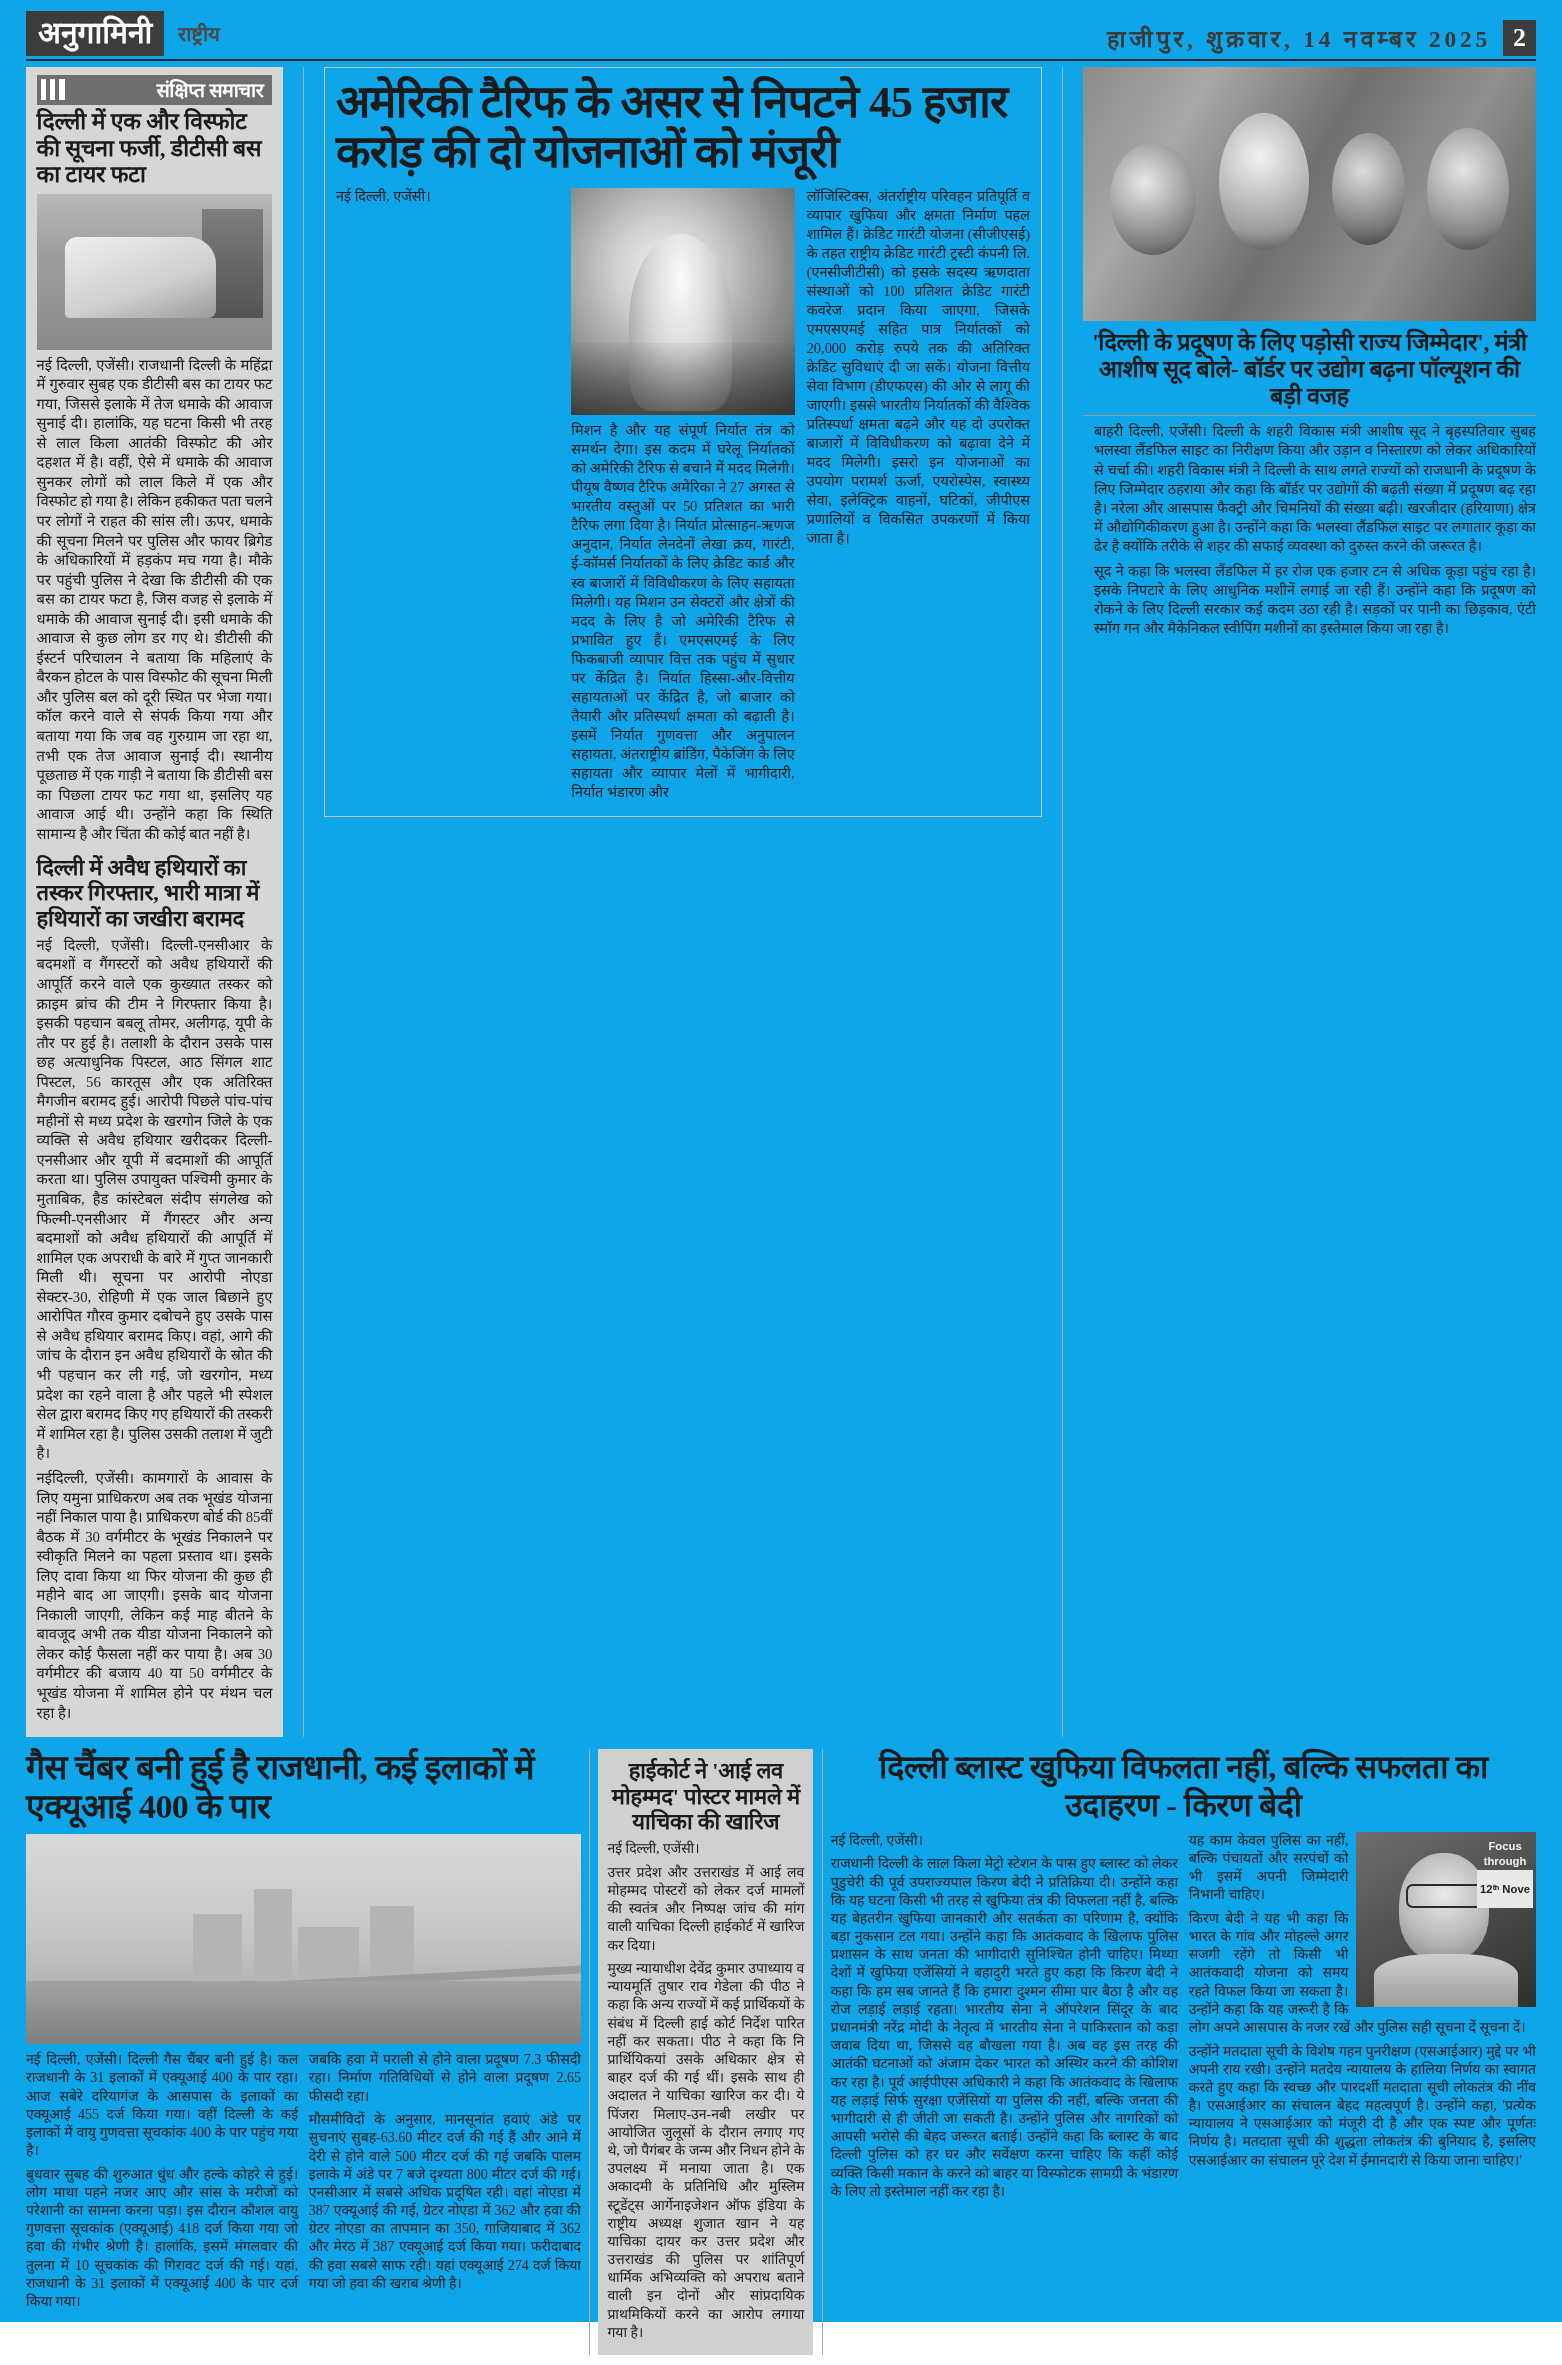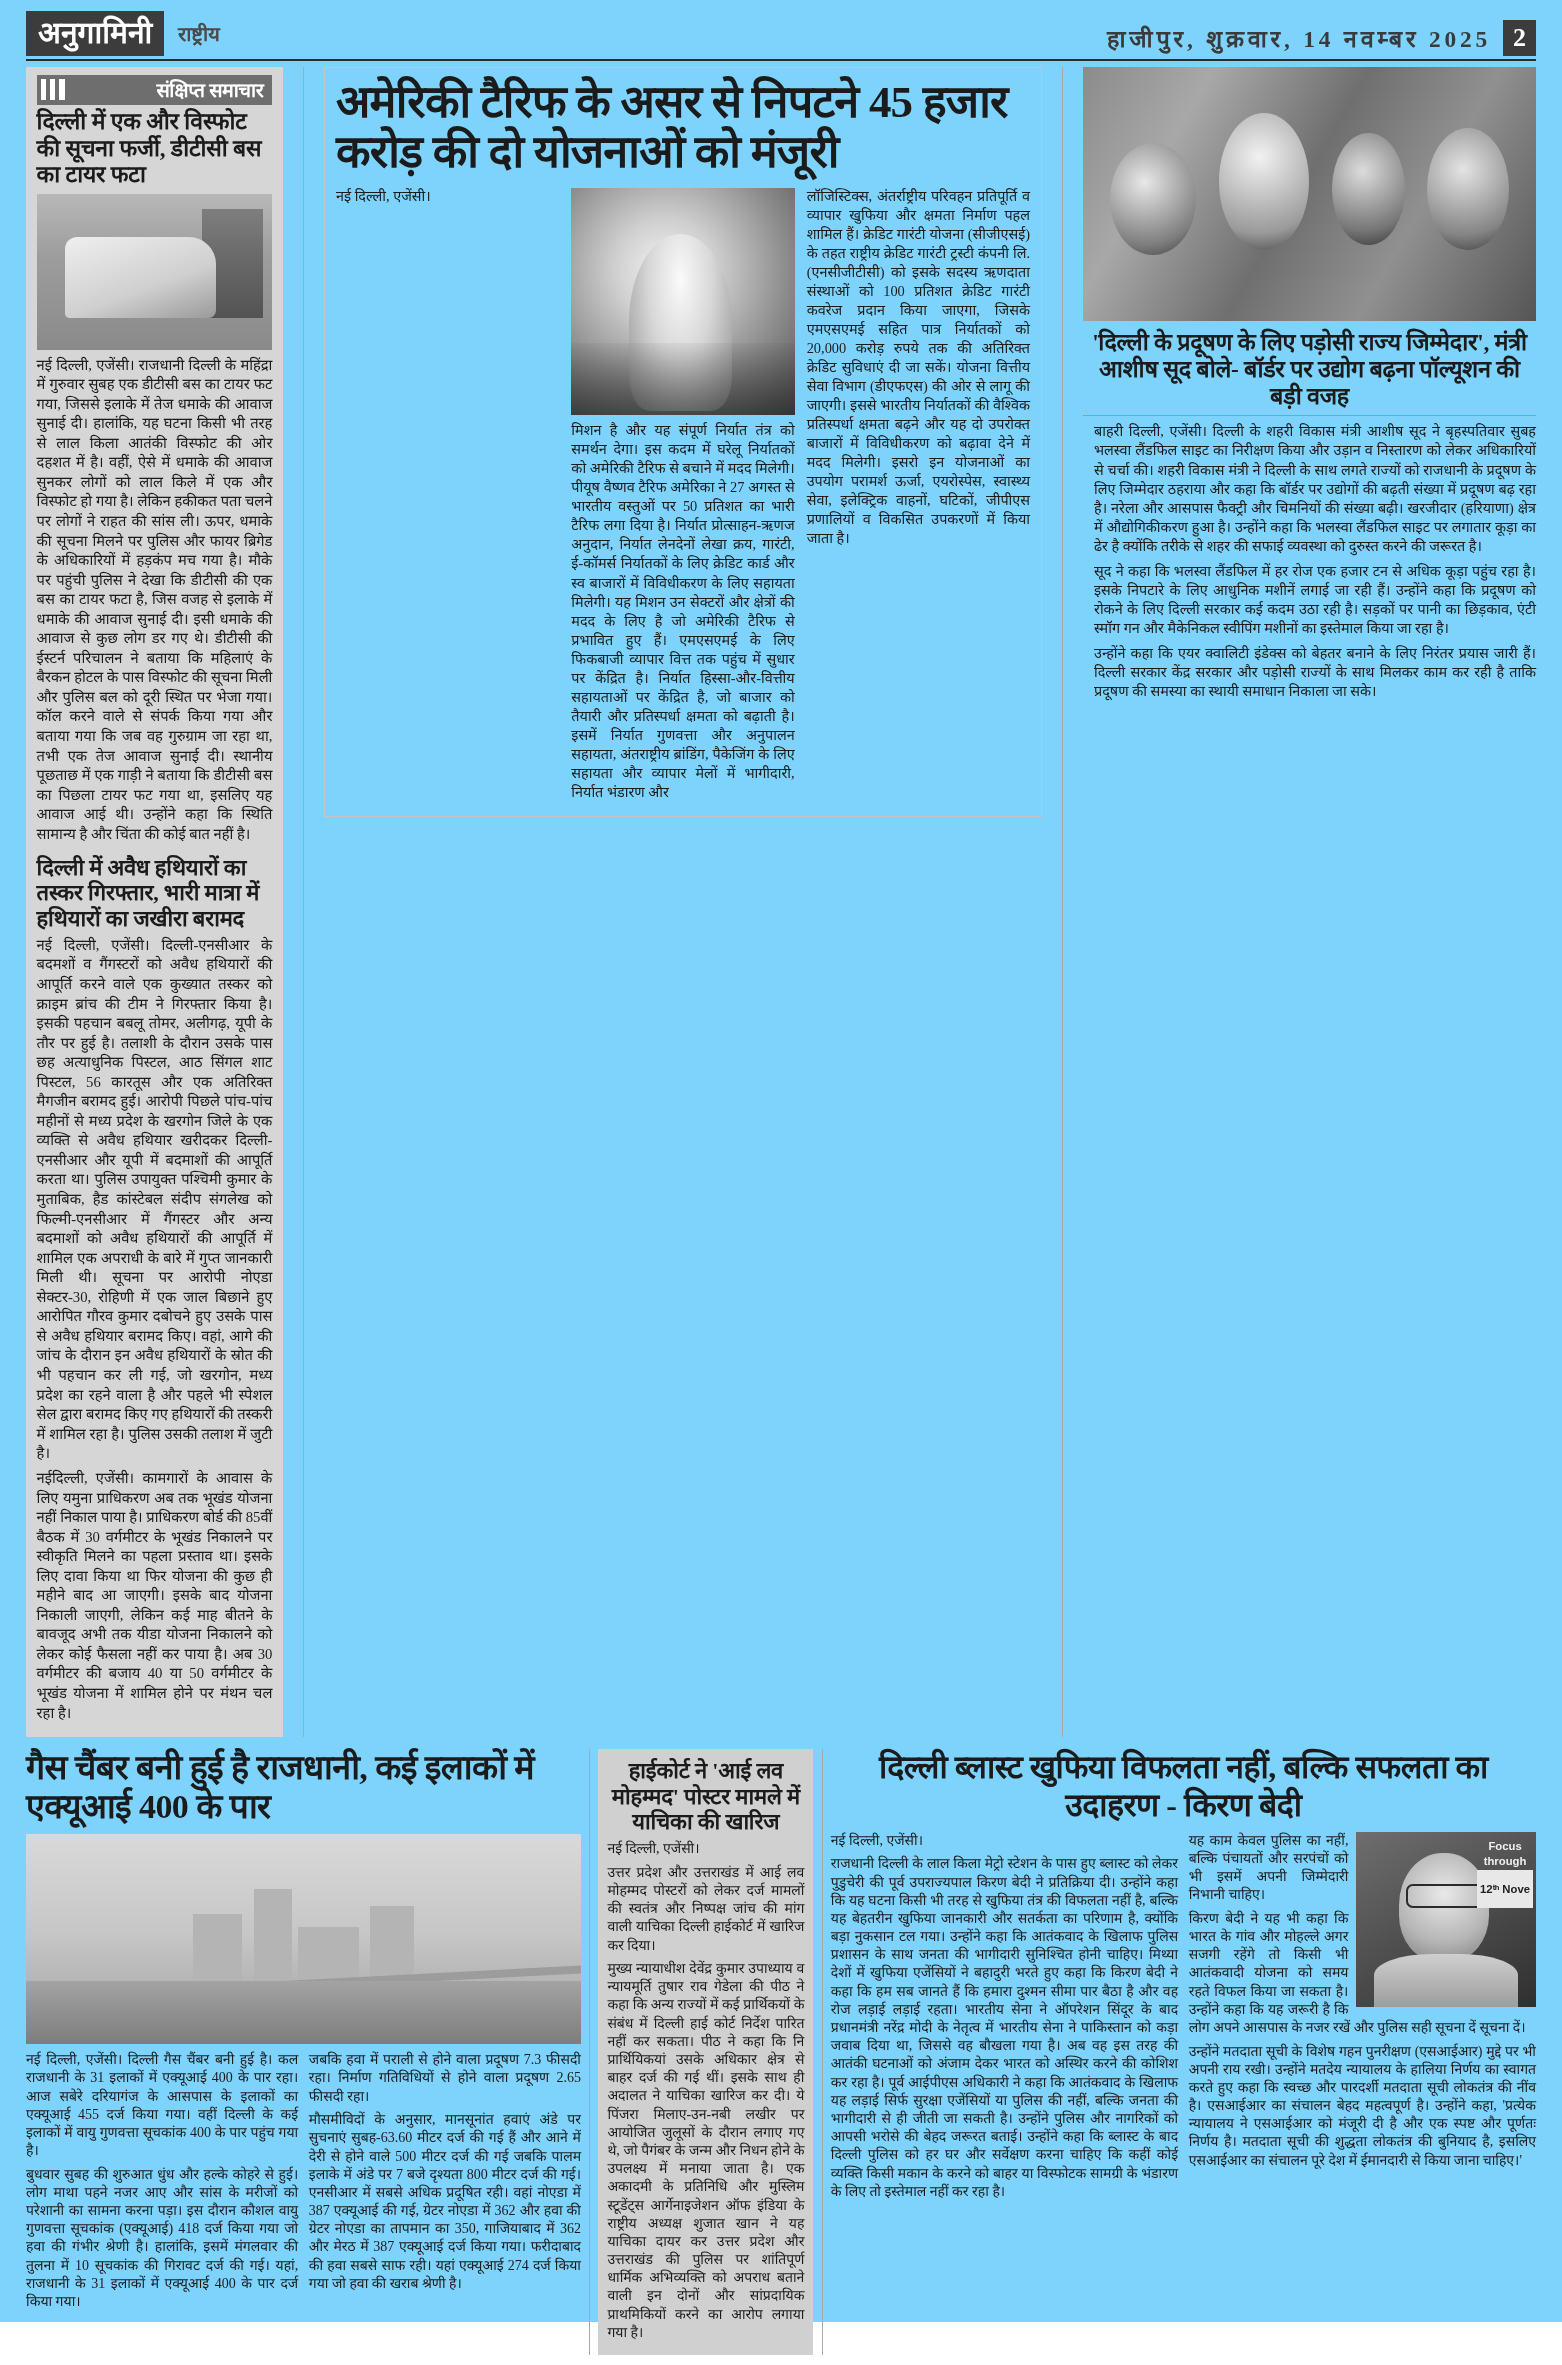--- a/index.html
+++ b/index.html
@@ -2,21 +2,21 @@
 <html style="font-size:12px"><head>
 <meta charset="utf-8">
 <style>
   html,body{margin:0;padding:0;background:#ffffff;}
   body{
     width:1562px;height:2366px;
     font-family:"Liberation Serif","DejaVu Serif",serif;
     color:#1b1b1b;
     -webkit-font-smoothing:antialiased;
   }
-  .page{position:relative;width:1562px;height:2322px;background:#7dd3fc;box-sizing:border-box;padding:0 26px;}
+  .page{position:relative;width:1562px;height:2322px;background:#0ea5e9;box-sizing:border-box;padding:0 26px;}
 
   
   .masthead{position:relative;height:56px;display:flex;align-items:flex-end;padding-bottom:3px;}
   .logo-wrap{display:flex;align-items:center;gap:13.6px;}
   .logo-box{background:#3c3c3c;color:#fff;font-weight:bold;font-size:30px;line-height:1;padding:6.8px 12px 8.3px 12px;letter-spacing:0px;}
   .logo-sub{color:#4a4a4a;font-size:20px;font-weight:bold;}
   .mast-right{margin-left:auto;display:flex;align-items:center;gap:12px;}
   .mast-date{font-size:23.4px;color:#3a3a3a;letter-spacing:3.8px;font-weight:600;}
   .page-num{background:#3c3c3c;color:#fff;font-size:26px;font-weight:bold;width:33px;height:36px;display:flex;align-items:center;justify-content:center;}
   .mast-rule{border-bottom:2.3px solid #2a2a2a;margin:0 0 6px 0;}
@@ -176,21 +176,20 @@
         <i class="h1"></i>
           <i class="h2"></i>
           <i class="h3"></i>
           <i class="h4"></i>
       </div>
       <div class="rt-title">'दिल्ली के प्रदूषण के लिए पड़ोसी राज्य जिम्मेदार', मंत्री आशीष सूद बोले- बॉर्डर पर उद्योग बढ़ना पॉल्यूशन की बड़ी वजह</div>
       <div class="rt-rule"></div>
       <div class="rt-body">
         <p>बाहरी दिल्ली, एजेंसी। दिल्ली के शहरी विकास मंत्री आशीष सूद ने बृहस्पतिवार सुबह भलस्वा लैंडफिल साइट का निरीक्षण किया और उड़ान व निस्तारण को लेकर अधिकारियों से चर्चा की। शहरी विकास मंत्री ने दिल्ली के साथ लगते राज्यों को राजधानी के प्रदूषण के लिए जिम्मेदार ठहराया और कहा कि बॉर्डर पर उद्योगों की बढ़ती संख्या में प्रदूषण बढ़ रहा है। नरेला और आसपास फैक्ट्री और चिमनियों की संख्या बढ़ी। खरजीदार (हरियाणा) क्षेत्र में औद्योगिकीकरण हुआ है। उन्होंने कहा कि भलस्वा लैंडफिल साइट पर लगातार कूड़ा का ढेर है क्योंकि तरीके से शहर की सफाई व्यवस्था को दुरुस्त करने की जरूरत है।</p>
         <p>सूद ने कहा कि भलस्वा लैंडफिल में हर रोज एक हजार टन से अधिक कूड़ा पहुंच रहा है। इसके निपटारे के लिए आधुनिक मशीनें लगाई जा रही हैं। उन्होंने कहा कि प्रदूषण को रोकने के लिए दिल्ली सरकार कई कदम उठा रही है। सड़कों पर पानी का छिड़काव, एंटी स्मॉग गन और मैकेनिकल स्वीपिंग मशीनों का इस्तेमाल किया जा रहा है।</p>
-        <p>उन्होंने कहा कि एयर क्वालिटी इंडेक्स को बेहतर बनाने के लिए निरंतर प्रयास जारी हैं। दिल्ली सरकार केंद्र सरकार और पड़ोसी राज्यों के साथ मिलकर काम कर रही है ताकि प्रदूषण की समस्या का स्थायी समाधान निकाला जा सके।</p>
       </div>
     </div>
   </div>
 
   <div class="mid">
 
     <div class="mid-a">
       <div class="mid-a-title">गैस चैंबर बनी हुई है राजधानी, कई इलाकों में एक्यूआई 400 के पार</div>
       <div class="mid-photo">
         <div class="bldg" style="left:30%;width:9%;height:36%"></div>

